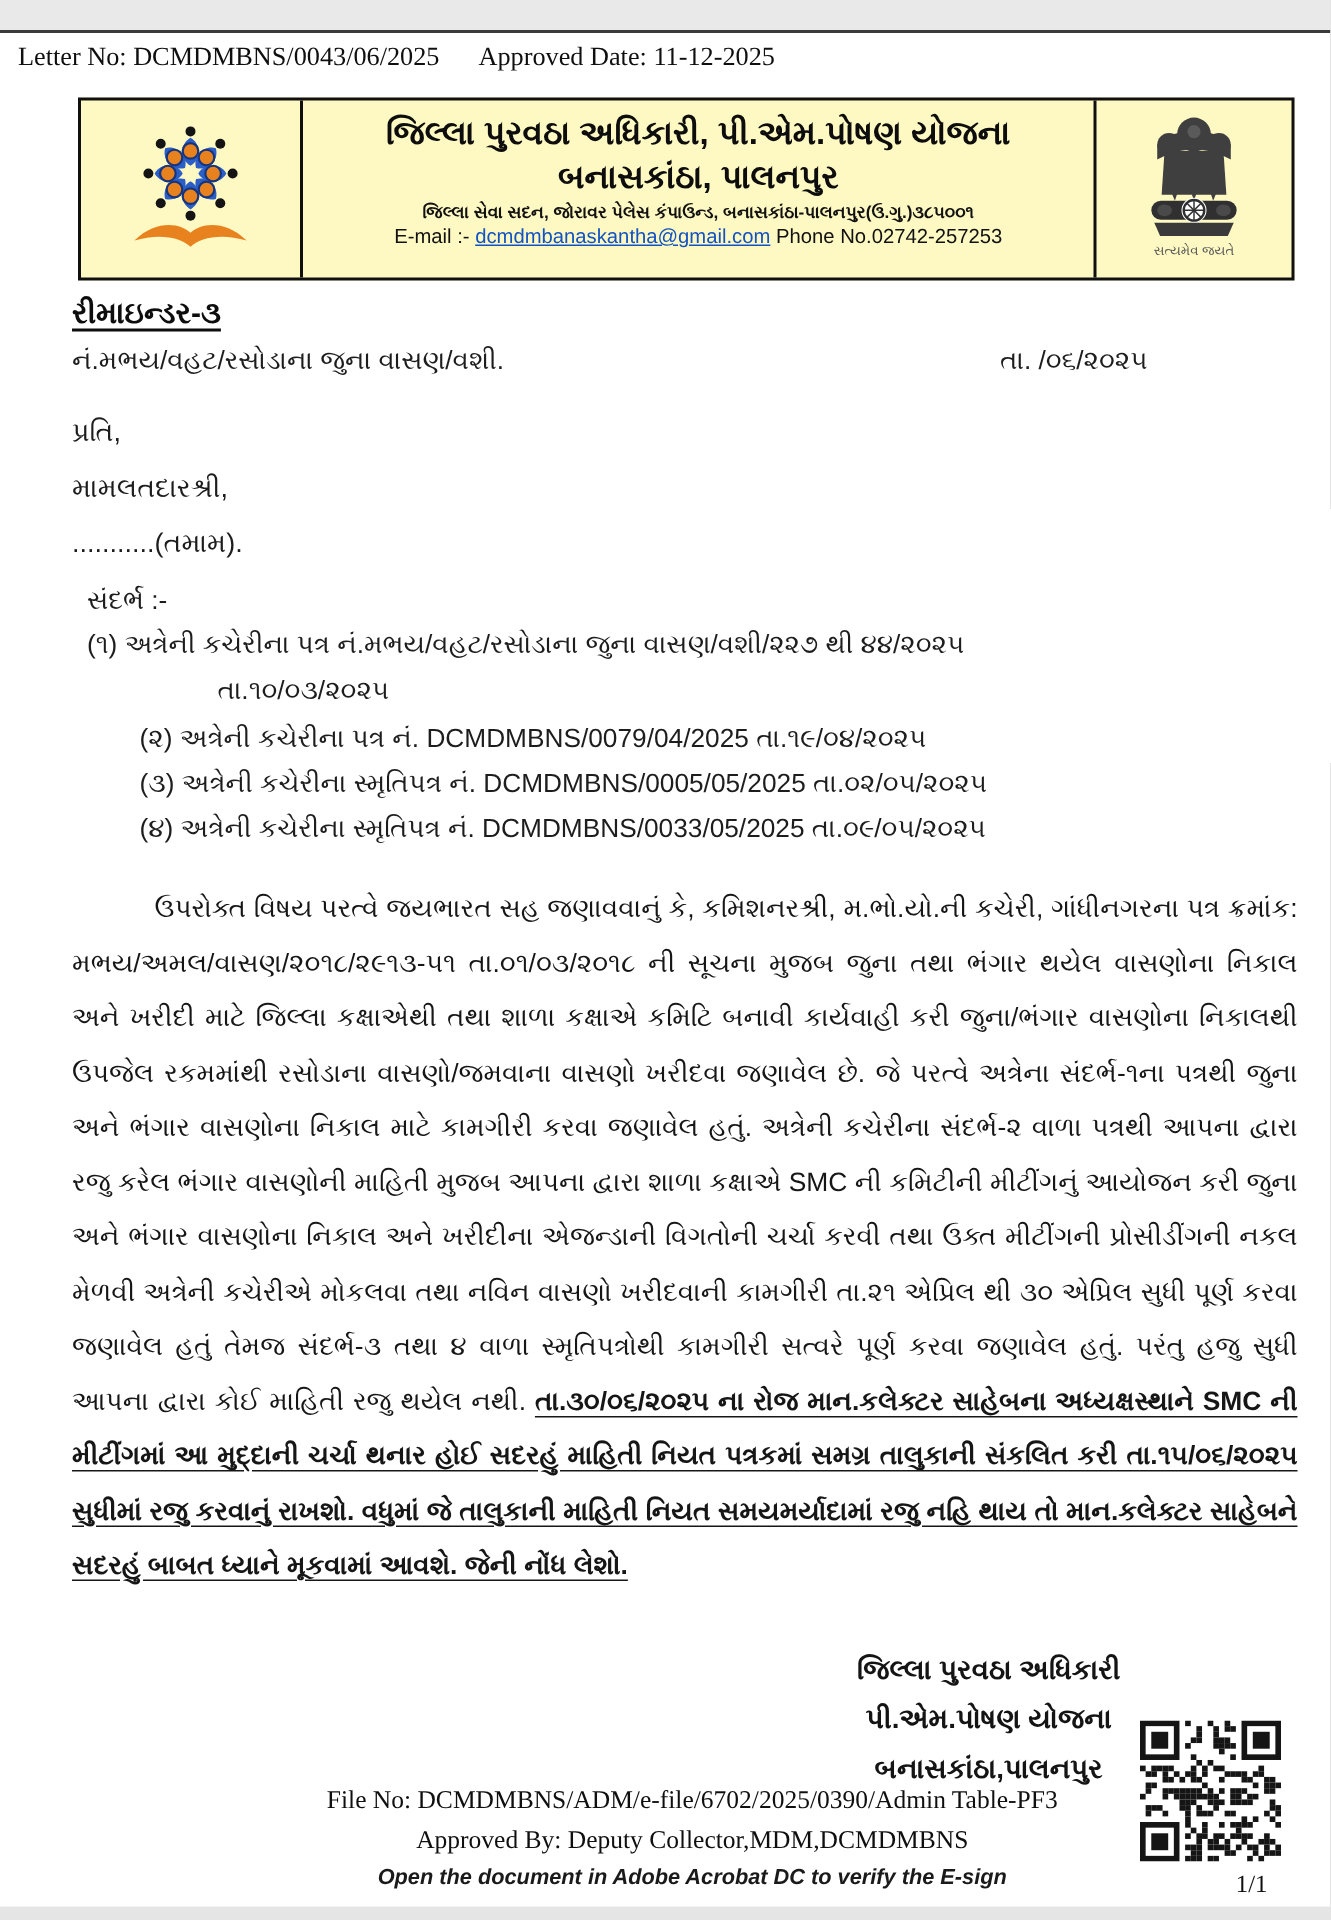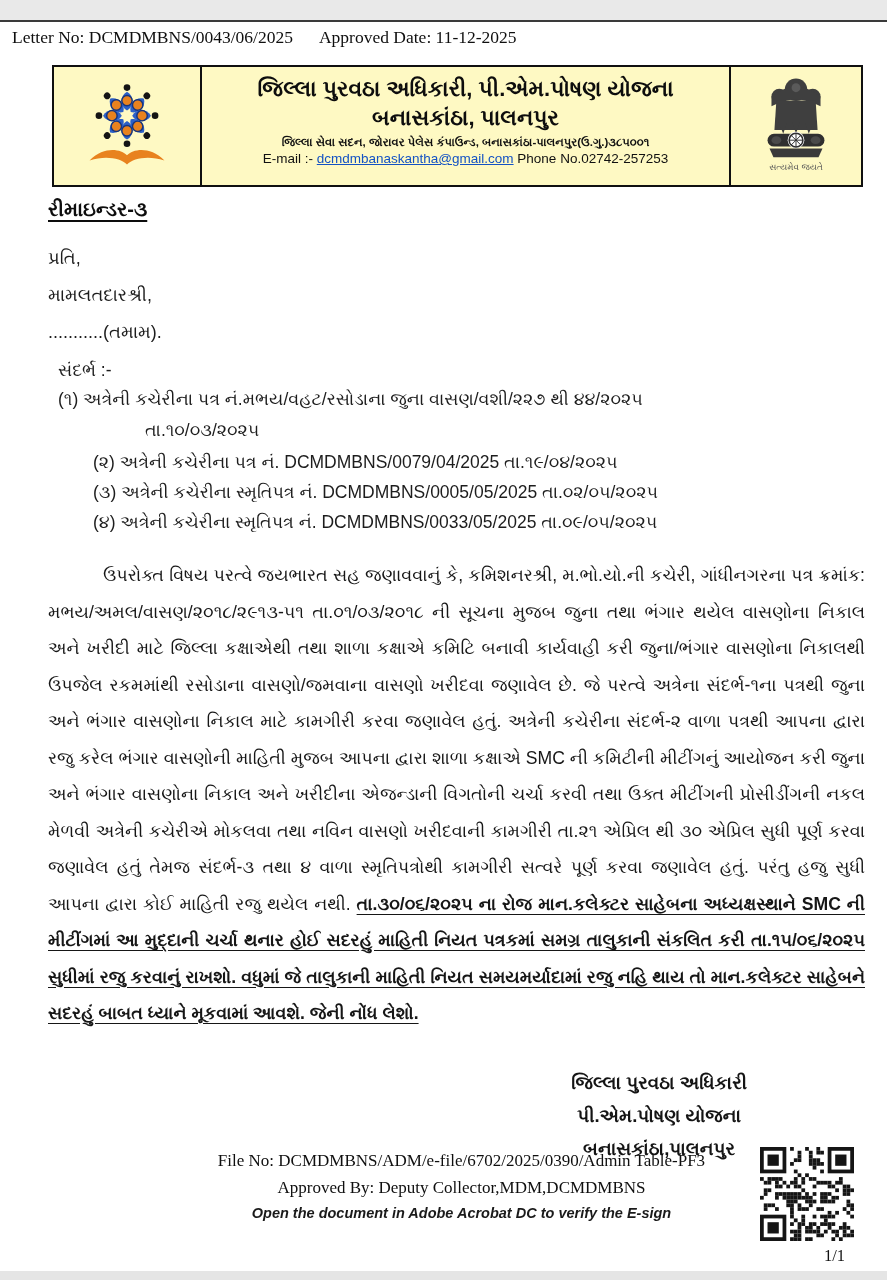--- a/index.html
+++ b/index.html
@@ -31,21 +31,21 @@
   .ref-first .lbl{white-space:nowrap;}
   .ref-date{margin-left:97px;line-height:33px;}
   .ref-item{margin-left:45px;line-height:30px;}
 
   .body-par{margin-top:20px;font-size:17.6px;line-height:36.5px;text-align:justify;text-indent:55px;color:#161616;}
   .body-par .emph{font-weight:bold;text-decoration:underline;text-underline-offset:4px;}
 
   .signature{margin:34px 118px 0 auto;width:fit-content;text-align:center;
              font-size:18.5px;font-weight:600;line-height:33px;color:#141414;}
 
-  .footer{position:absolute;left:48px;right:28px;bottom:14px;display:flex;align-items:flex-start;}
+  .footer{position:absolute;left:48px;right:28px;bottom:14px;display:flex;align-items:flex-end;}
   .footer-center{flex:1;text-align:center;padding-left:120px;padding-bottom:6px;}
   .file-no,.approved-by{font-family:"Liberation Serif",serif;font-size:17px;line-height:27px;color:#0f0f0f;}
   .esign{font-size:14.5px;font-weight:bold;font-style:italic;margin-top:4px;color:#1a1a1a;}
   .qr-col{width:104px;text-align:center;}
   .qr-col svg{display:block;margin:0 auto;}
   .page-num{font-family:"Liberation Serif",serif;font-size:16.5px;margin-top:5px;text-align:right;padding-right:14px;color:#111;}
   .bottom-strip{position:absolute;left:0;right:0;bottom:0;height:9px;background:#e5e5e5;}
 </style>
 </head>
 <body>
@@ -145,20 +145,24 @@
           <text x="40" y="99" font-size="9" text-anchor="middle" fill="#555555">સત્યમેવ જયતે</text>
         </svg>
       </span>
     </div>
   </div>
 
   <div class="content">
 
     <div class="reminder">રીમાઇન્ડર-૩</div>
 
+    <div class="no-date">
+      <span>નં.મભય/વહટ/રસોડાના જુના વાસણ/વશી.</span>
+      <span class="date">તા.   /૦૬/૨૦૨૫</span>
+    </div>
 
     <div class="to-block">
       <div>પ્રતિ,</div>
       <div>મામલતદારશ્રી,</div>
       <div>...........(તમામ).</div>
     </div>
 
 
     <div class="refs">
       <div class="ref-first">

